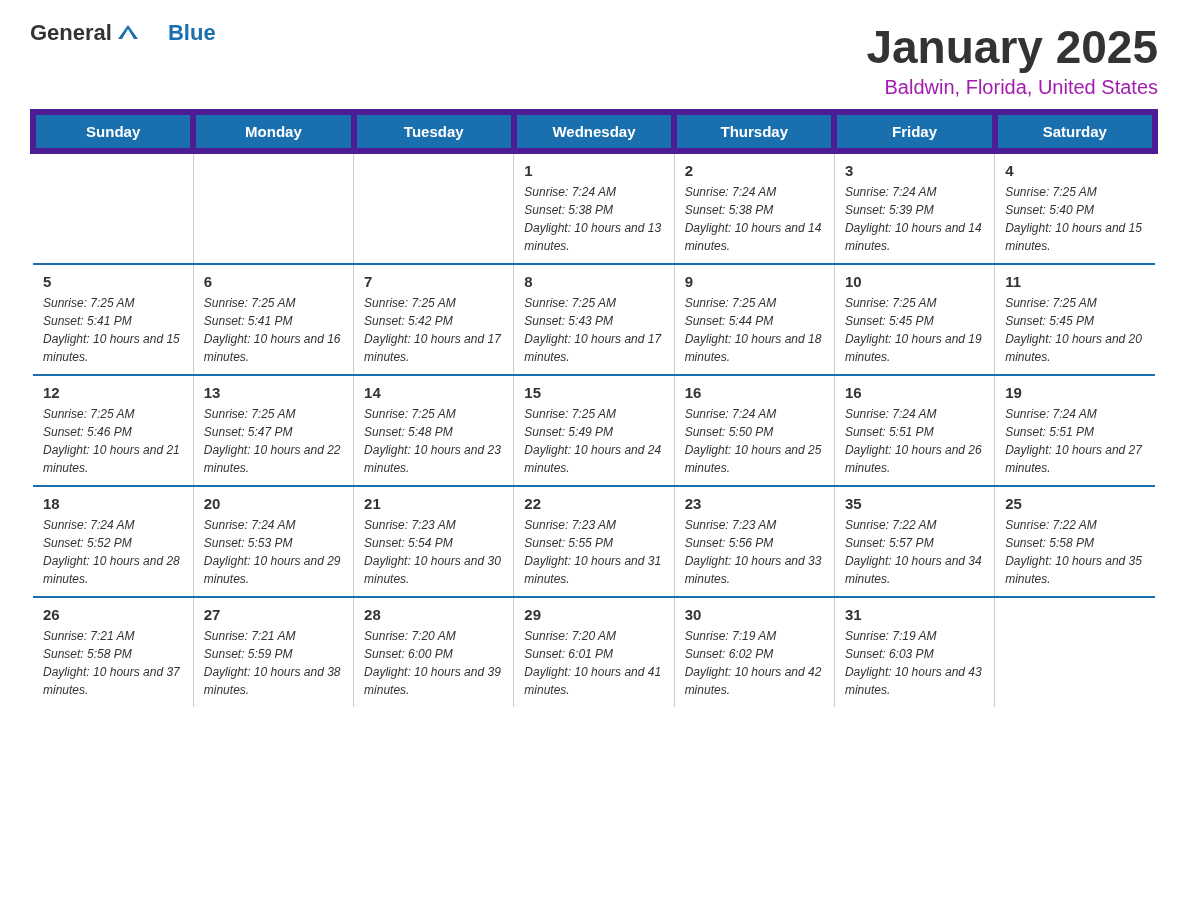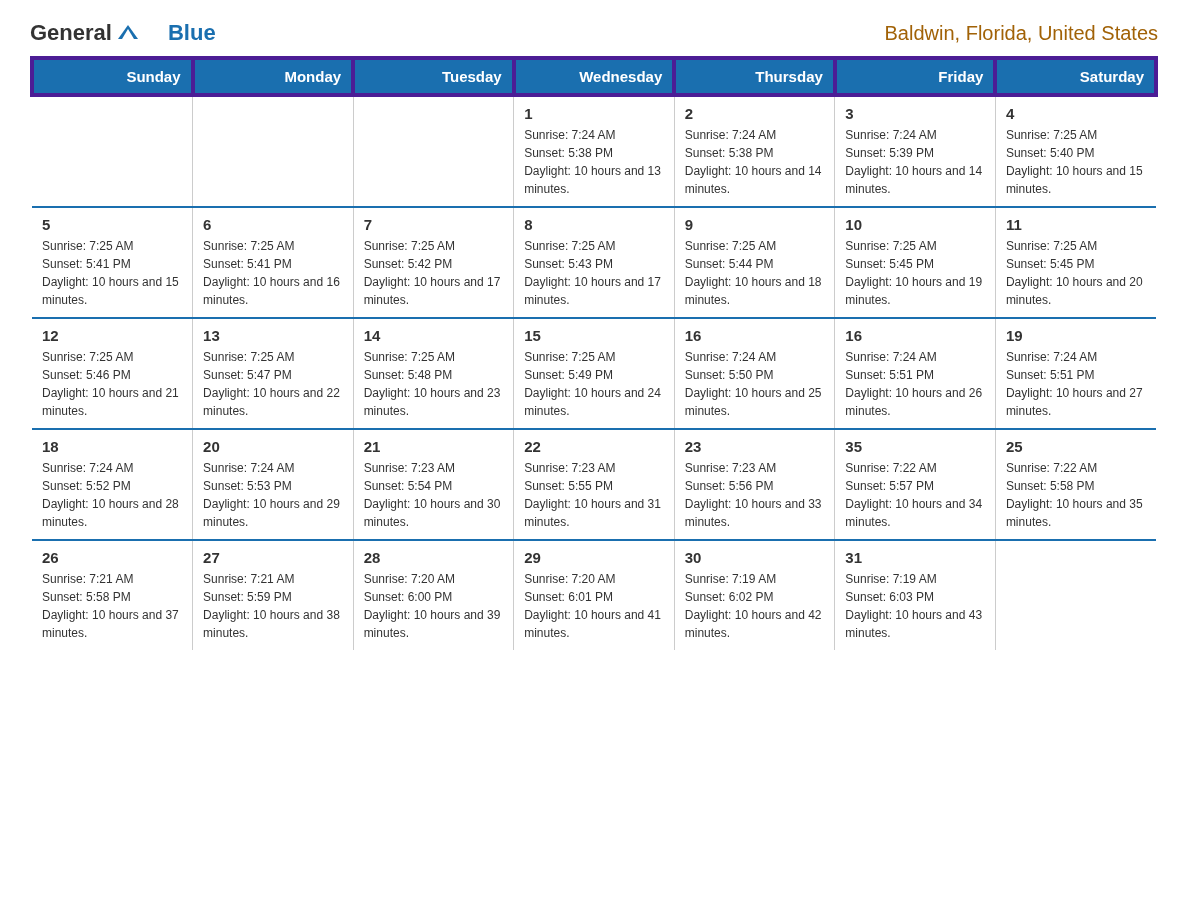--- a/index.html
+++ b/index.html
@@ -41,39 +41,39 @@
     .title-block {
       text-align: right;
     }
     .month-title {
       font-size: 46px;
       font-weight: bold;
       color: #333;
     }
     .location-title {
       font-size: 20px;
-      color: #a16207;
+      color: #a21caf;
       margin-top: 2px;
       text-align: right;
     }
     table {
       width: 100%;
       border-collapse: collapse;
       table-layout: fixed;
     }
     thead tr {
       background-color: #1a6faf;
     }
     thead th {
       color: #fff;
       font-size: 15px;
       font-weight: bold;
       padding: 8px 10px;
-      text-align: right;
-      border: 4px solid #4c1d95;
+      text-align: center;
+      border: 6px solid #4c1d95;
     }
     tbody tr {
       border-top: 2px solid #1a6faf;
     }
     tbody td {
       vertical-align: top;
       padding: 8px 10px;
       font-size: 12.5px;
       color: #333;
       border-right: 1px solid #ccc;
@@ -86,38 +86,40 @@
       font-size: 15px;
       font-weight: bold;
       color: #333;
       display: block;
       margin-bottom: 4px;
     }
     .day-info {
       font-size: 12px;
       color: #333;
       line-height: 1.5;
+      font-style: italic;
     }
     .empty-cell {
       background: #fff;
     }
   </style>
 </head>
 <body>
 
 <div class="header">
   <div class="logo">
     <span class="logo-text-general">General</span>
     <svg class="logo-icon" viewBox="0 0 24 24" xmlns="http://www.w3.org/2000/svg">
       <polygon points="2,18 12,4 22,18" fill="#1a6faf"></polygon>
       <polygon points="6,18 12,8 18,18" fill="#fff"></polygon>
     </svg>
     <span class="logo-text-blue">Blue</span>
   </div>
   <div class="title-block">
+    <div class="month-title">January 2025</div>
     <div class="location-title">Baldwin, Florida, United States</div>
   </div>
 </div>
 
 <table>
   <thead>
     <tr>
     <th>Sunday</th>
         <th>Monday</th>
         <th>Tuesday</th>

